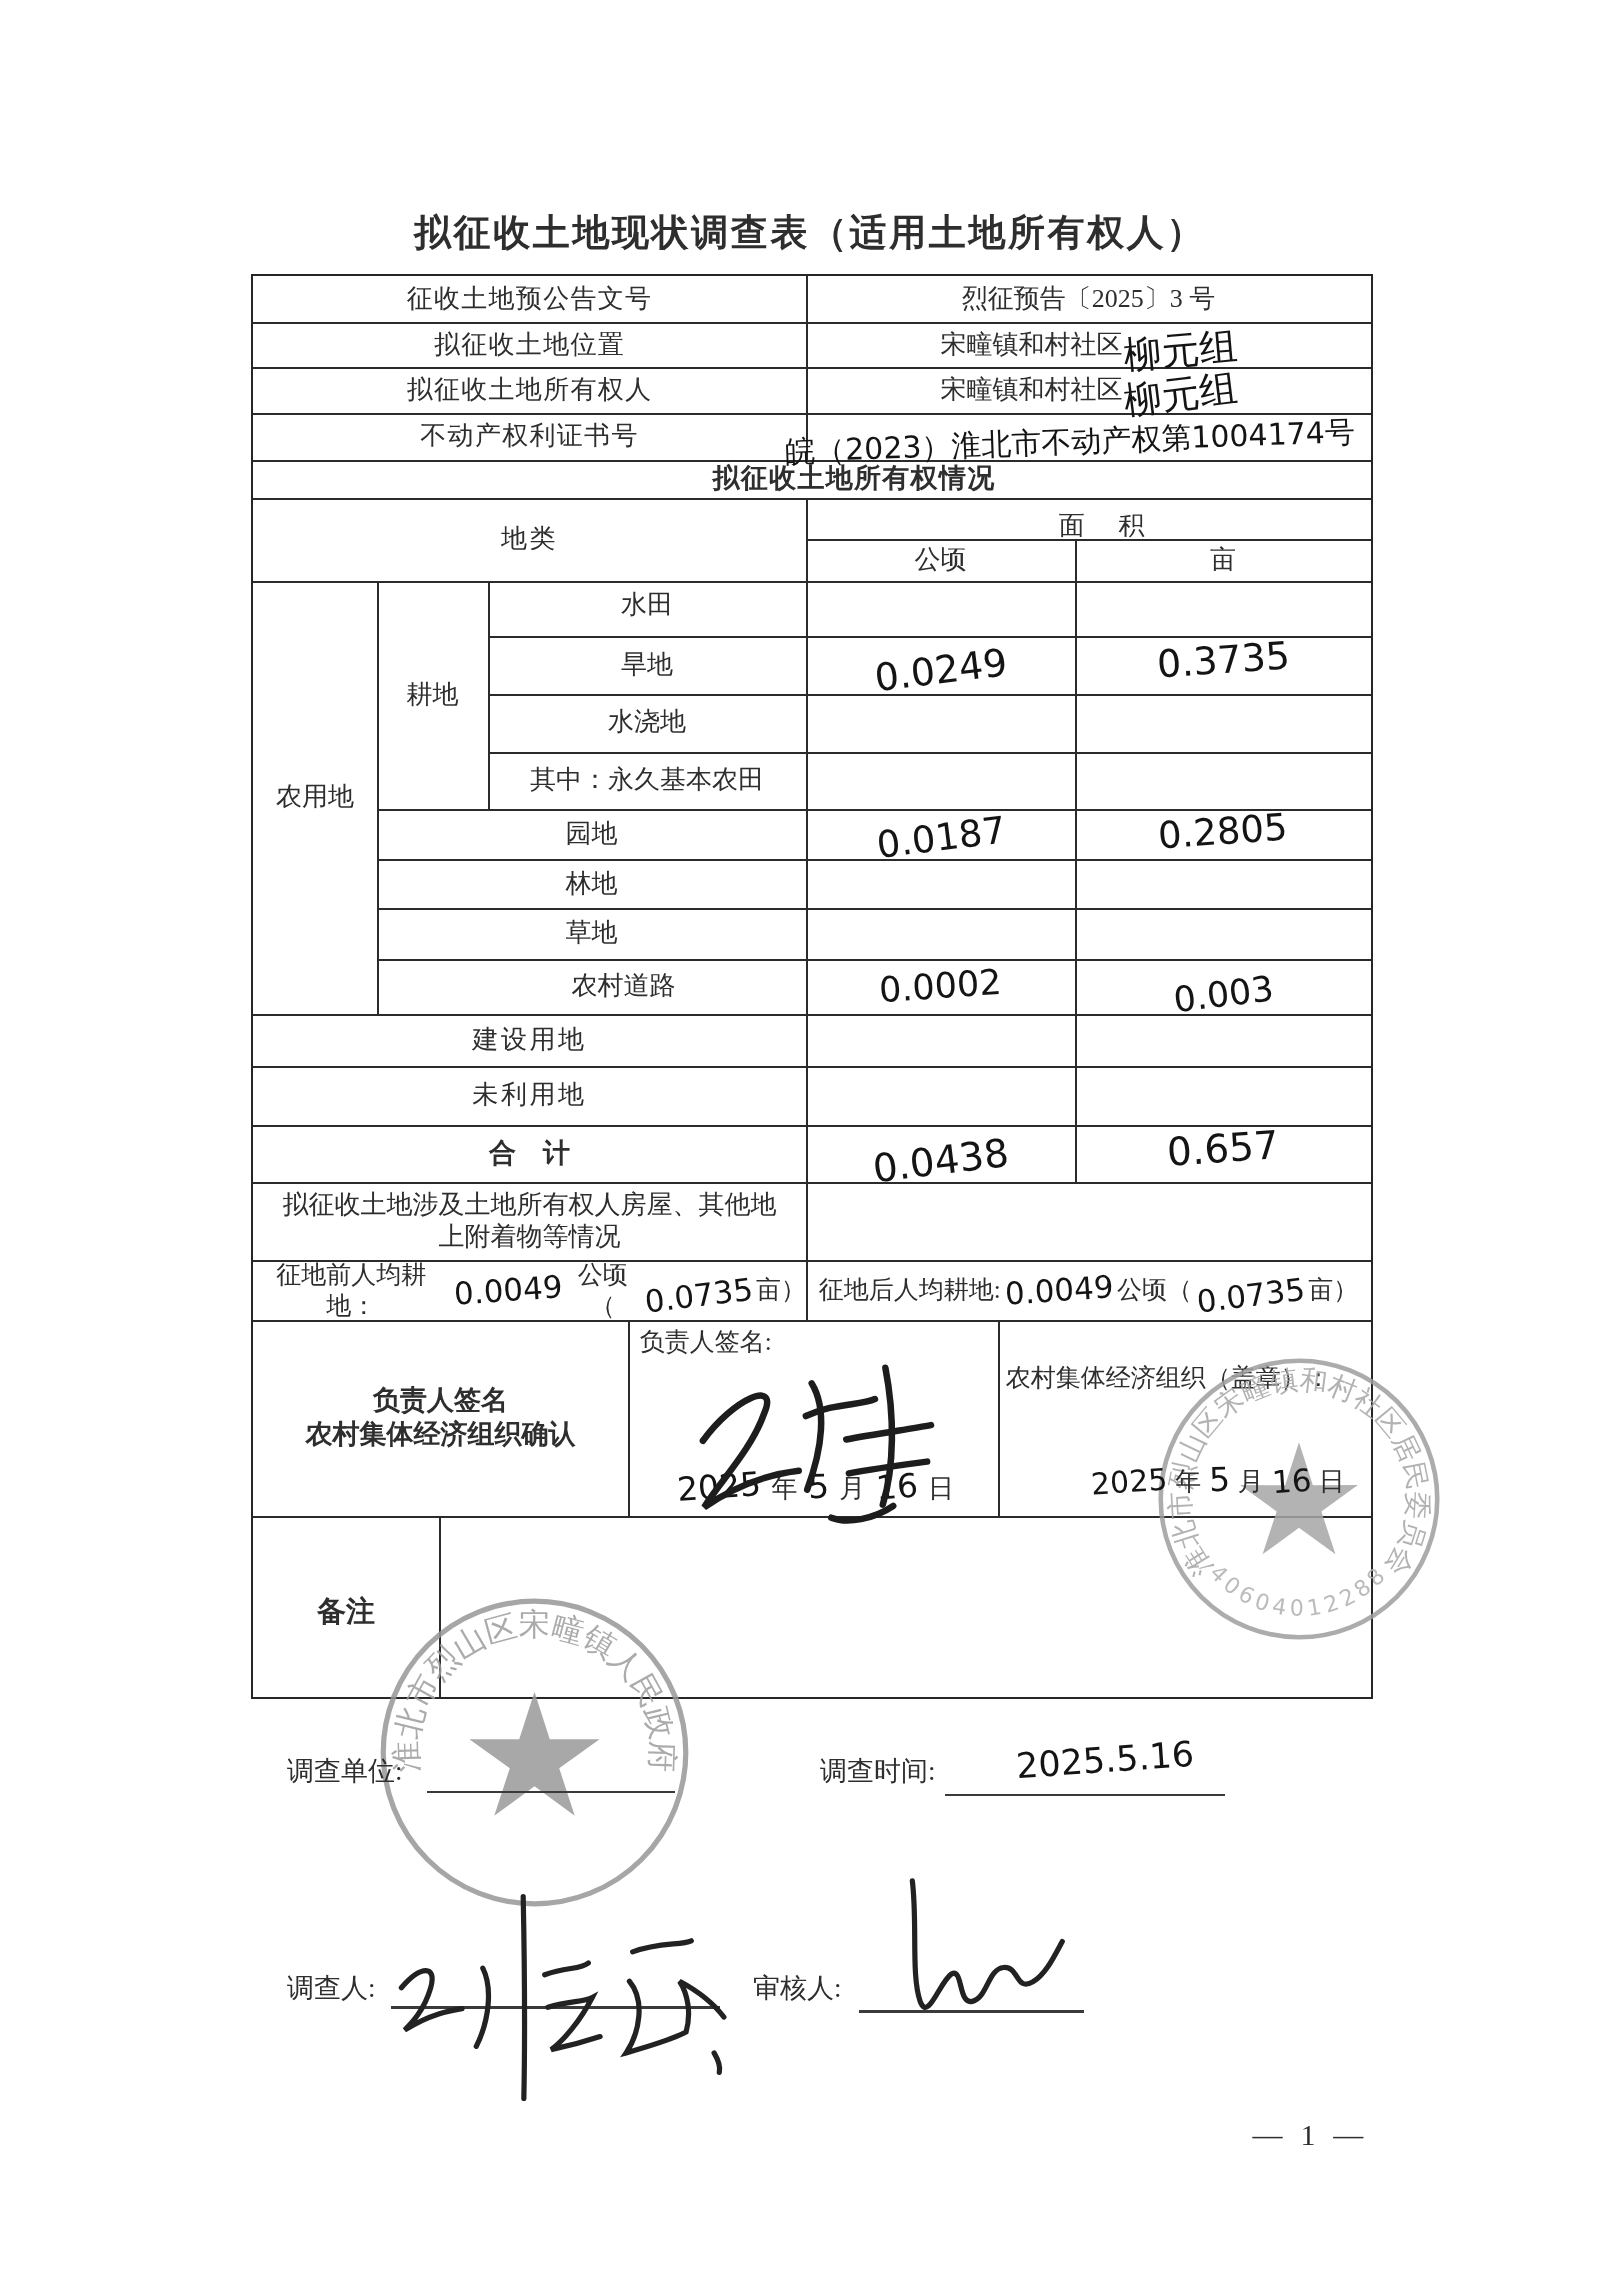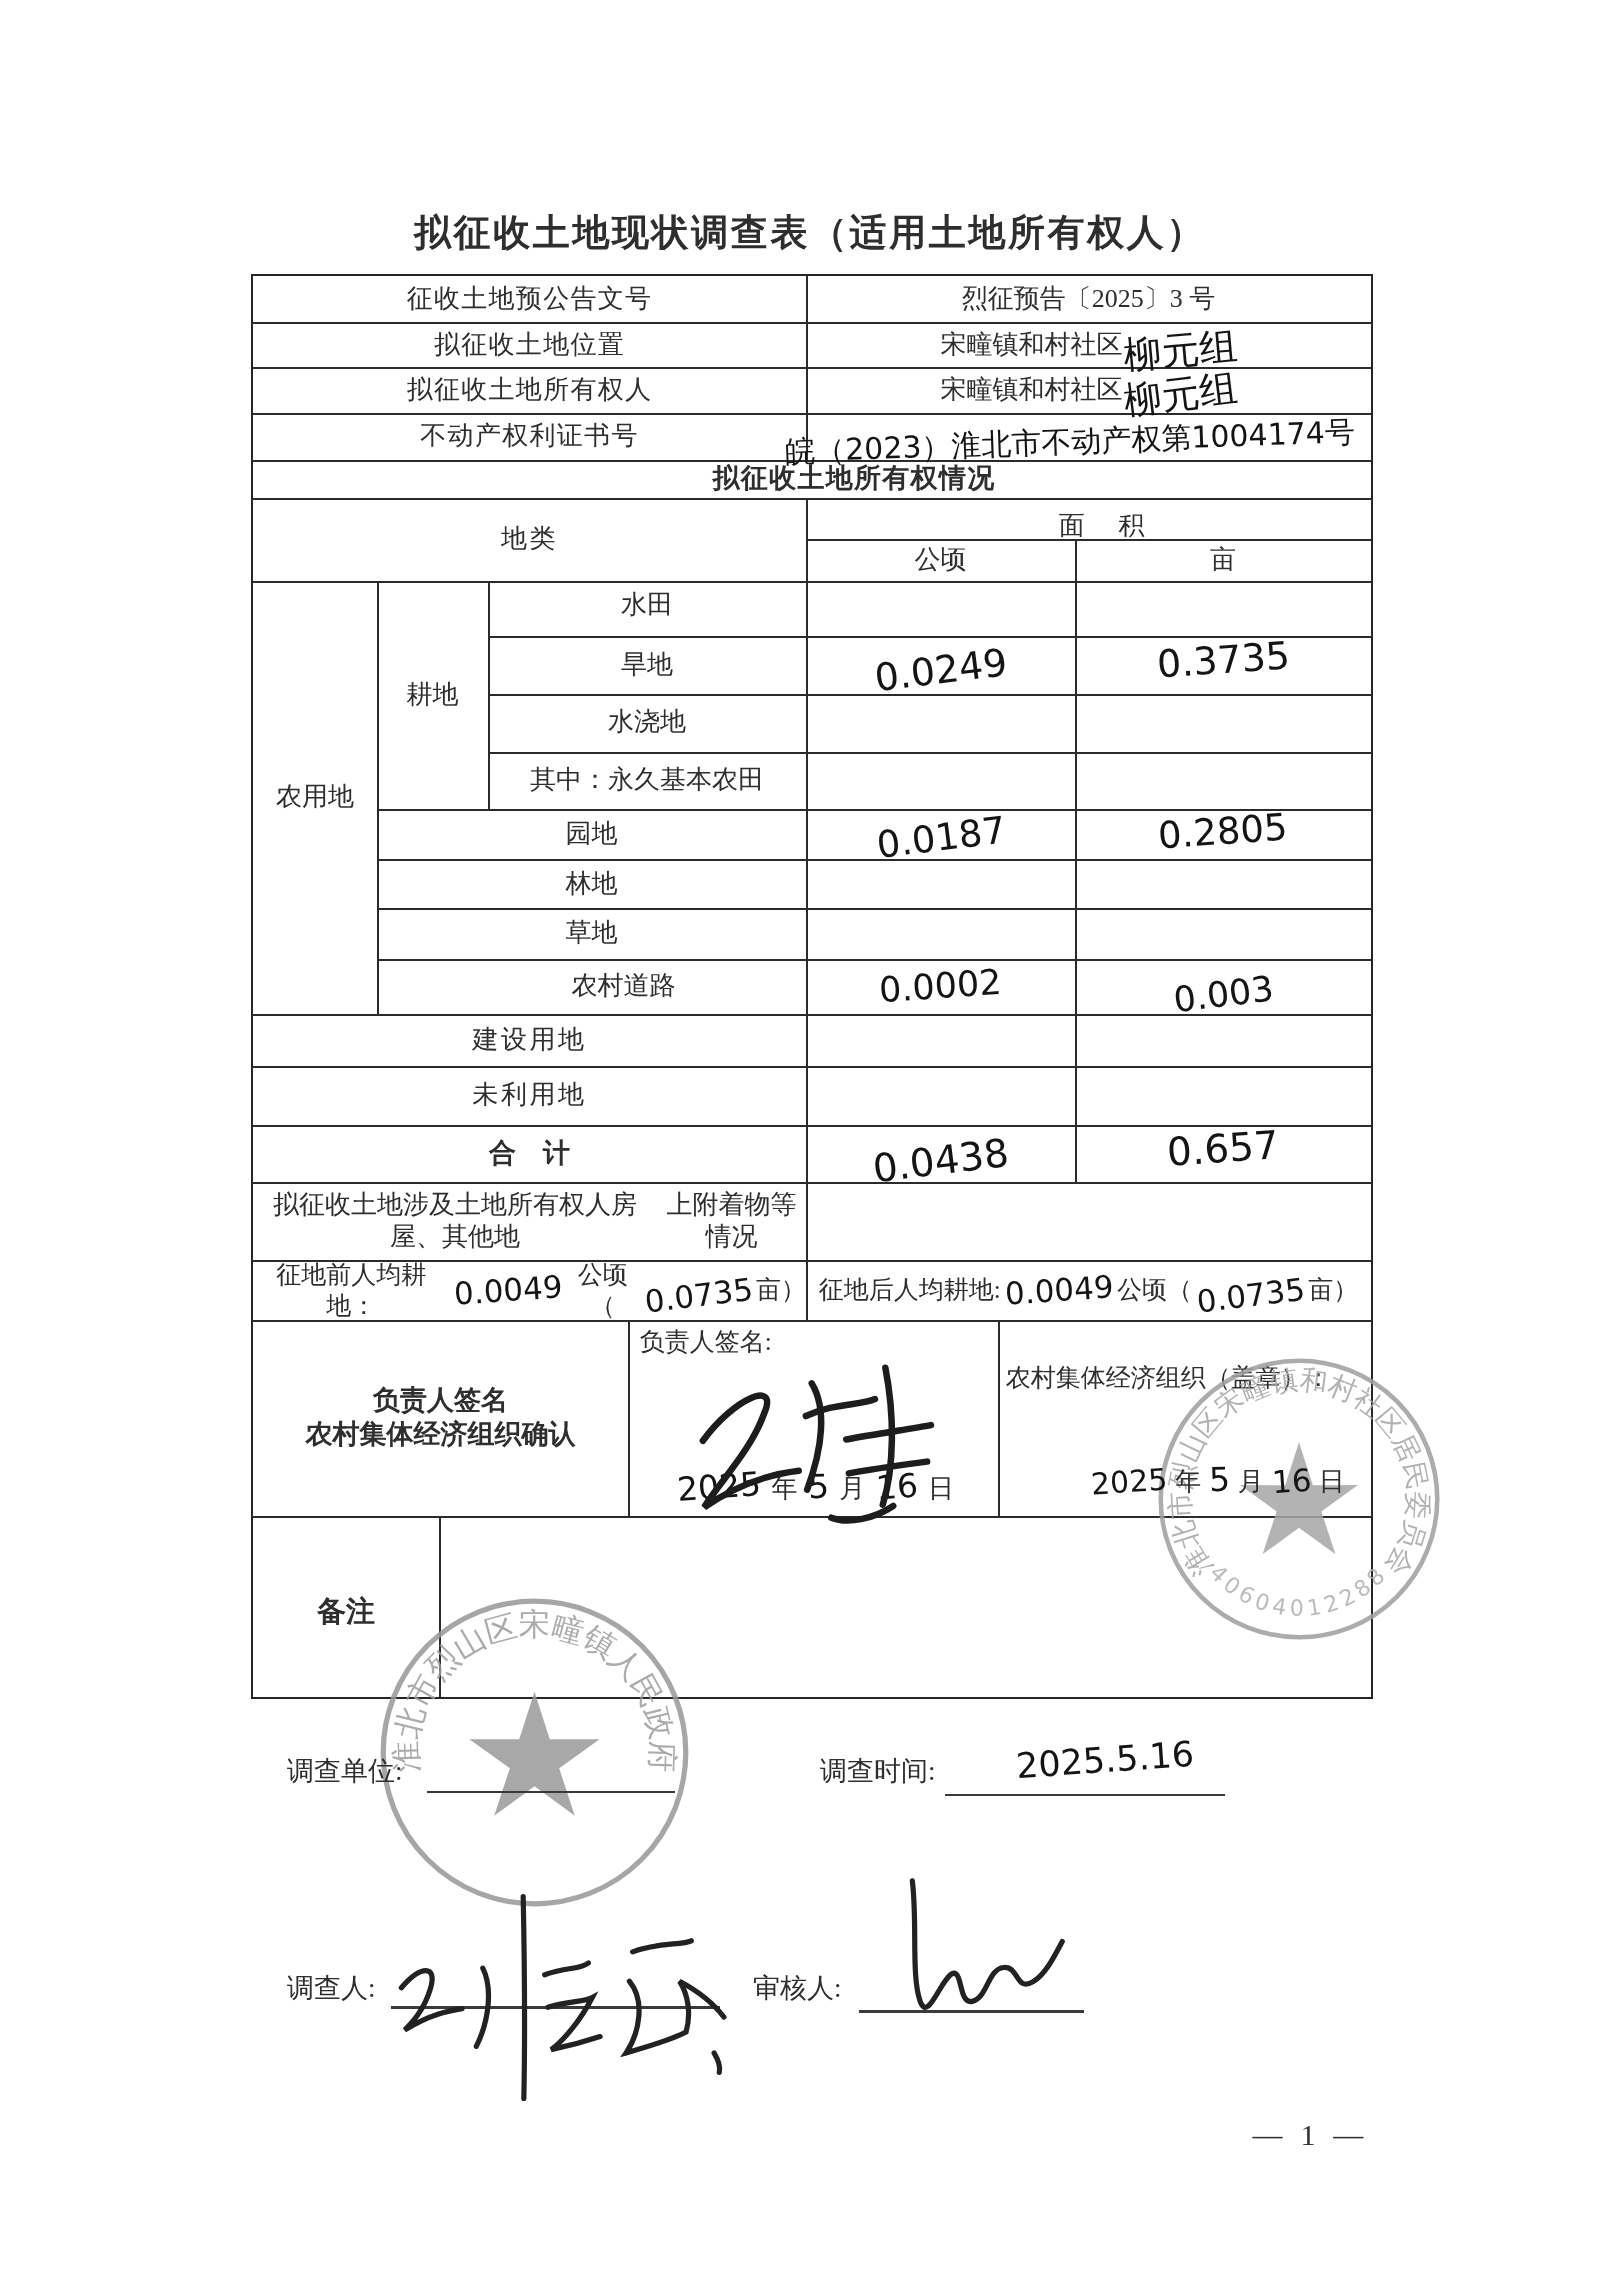--- a/index.html
+++ b/index.html
@@ -126,21 +126,21 @@
     <div class="cell z7" style="left:822px;top:686px;width:296px;height:55px;">
       <span class="hand t3" style="font-size:35px;">0.003</span>
       </div>
     <div class="cell z7" style="left:553px;top:844px;width:269px;height:72px;">
       <span class="hand t3" style="font-size:39px;">0.0438</span>
       </div>
     <div class="cell z7" style="left:822px;top:841px;width:296px;height:65px;">
       <span class="hand t4" style="font-size:39px;">0.657</span>
       </div>
 
-    <div class="cell" style="left:0;top:906px;width:553px;height:78px;flex-direction:row;font-size:26px;">
+    <div class="cell" style="left:0;top:906px;width:553px;height:78px;flex-direction:column;font-size:26px;">
       <span>拟征收土地涉及土地所有权人房屋、其他地</span>
       <span>上附着物等情况</span>
     </div>
 
     <div class="cell mixline" style="left:0;top:984px;width:553px;height:60px;font-size:25px;">
       <span>征地前人均耕地：</span>
       <span class="hand t4 z7" style="font-size:31px;">0.0049</span>
       <span>公顷（</span>
       <span class="hand t3 z7" style="font-size:31px;">0.0735</span>
       <span>亩）</span>

